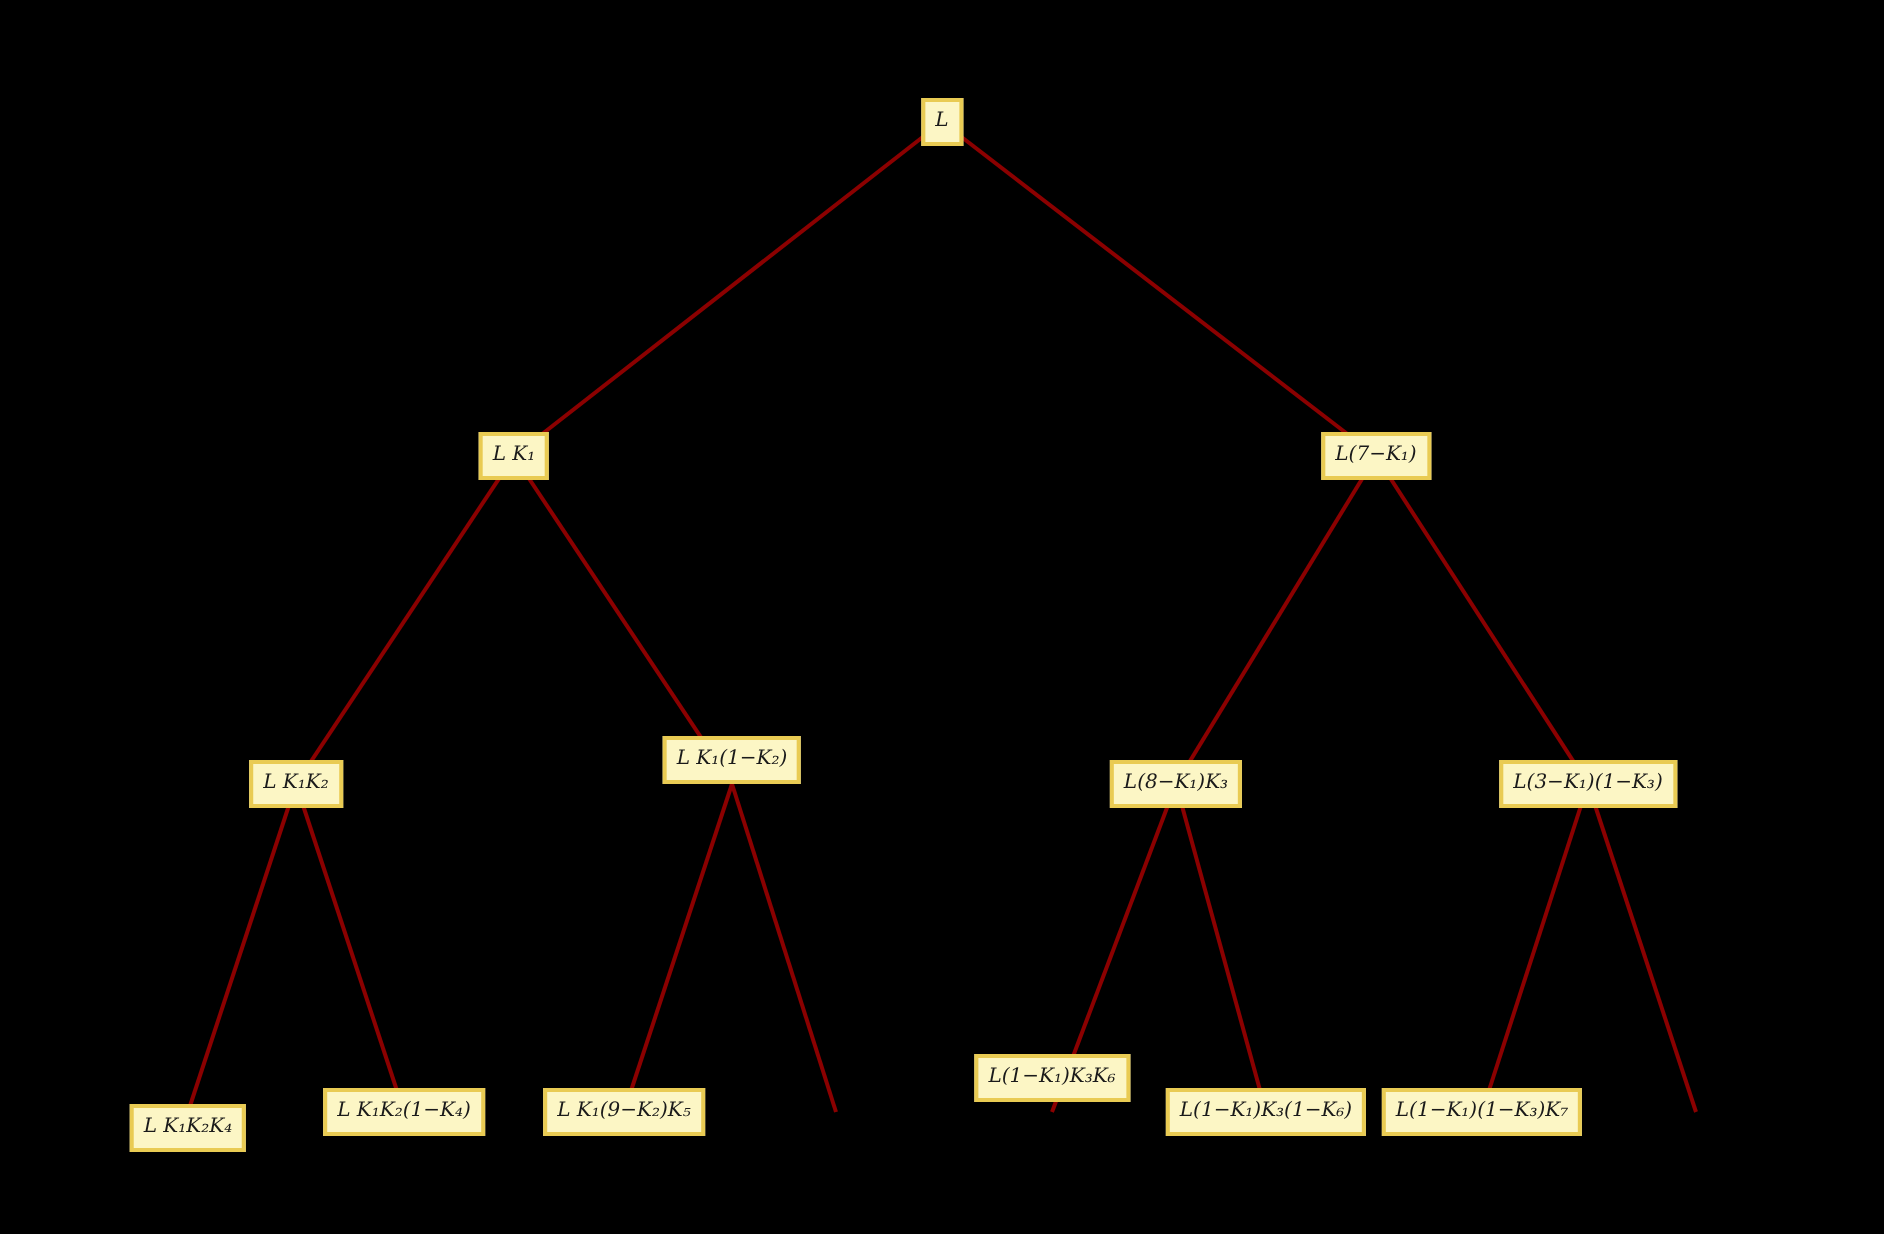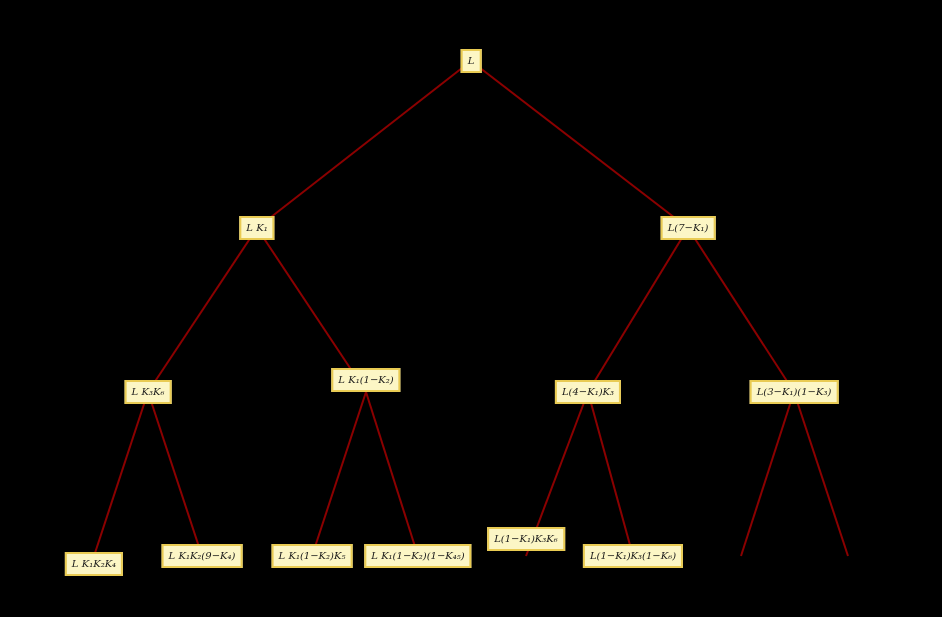--- a/index.html
+++ b/index.html
@@ -62,25 +62,25 @@
     <line x1="588" y1="392" x2="633" y2="556"></line>
     <line x1="794" y1="392" x2="741" y2="556"></line>
     <line x1="794" y1="392" x2="848" y2="556"></line>
   </svg>
 
   <div class="node" style="left:471px; top:61px">L</div>
 
   <div class="node" style="left:257px; top:228px">L K₁</div>
   <div class="node" style="left:688px; top:228px">L(7−K₁)</div>
 
-  <div class="node" style="left:148px; top:392px">L K₃K₆</div>
+  <div class="node" style="left:148px; top:392px">L K₁K₂</div>
   <div class="node" style="left:366px; top:380px">L K₁(1−K₂)</div>
-  <div class="node" style="left:588px; top:392px">L(4−K₁)K₃</div>
+  <div class="node" style="left:588px; top:392px">L(8−K₁)K₃</div>
   <div class="node" style="left:794px; top:392px">L(3−K₁)(1−K₃)</div>
 
   <div class="node" style="left:94px; top:564px">L K₁K₂K₄</div>
-  <div class="node" style="left:202px; top:556px">L K₁K₂(9−K₄)</div>
-  <div class="node" style="left:312px; top:556px">L K₁(1−K₂)K₅</div>
-  <div class="node" style="left:418px; top:556px">L K₁(1−K₂)(1−K₄₅)</div>
+  <div class="node" style="left:202px; top:556px">L K₁K₂(1−K₄)</div>
+  <div class="node" style="left:312px; top:556px">L K₁(9−K₂)K₅</div>
   <div class="node" style="left:526px; top:539px">L(1−K₁)K₃K₆</div>
   <div class="node" style="left:633px; top:556px">L(1−K₁)K₃(1−K₆)</div>
+  <div class="node" style="left:741px; top:556px">L(1−K₁)(1−K₃)K₇</div>
 
 </div>
 
 </body></html>

